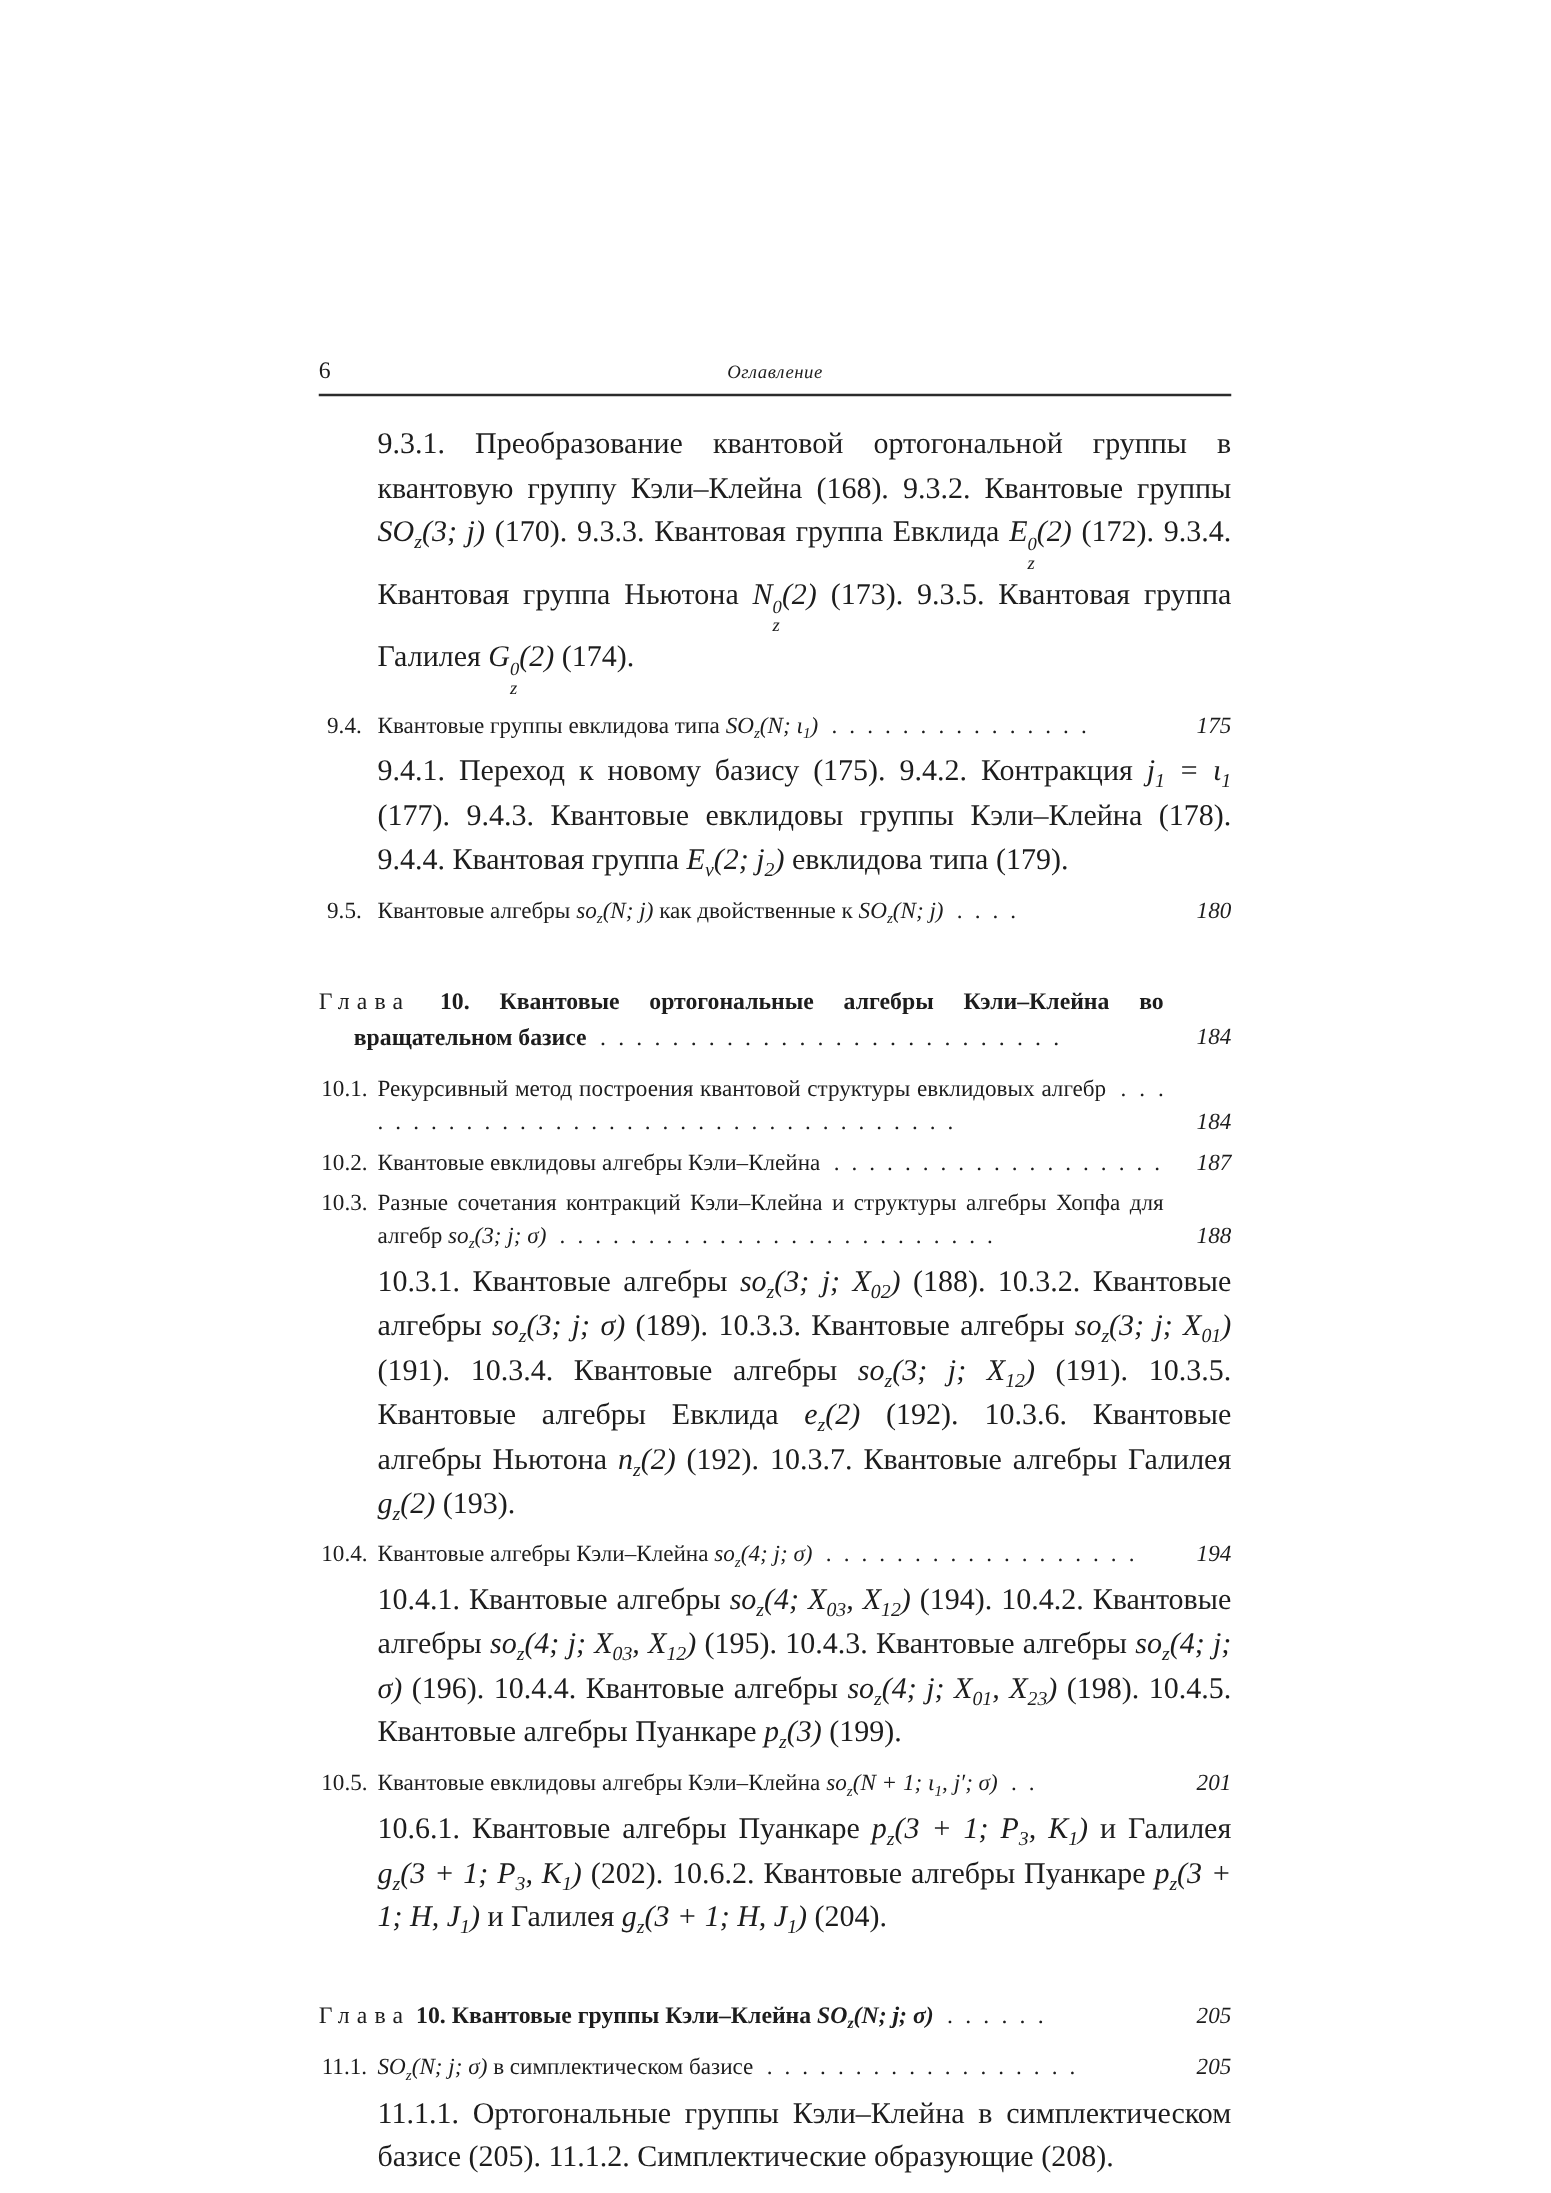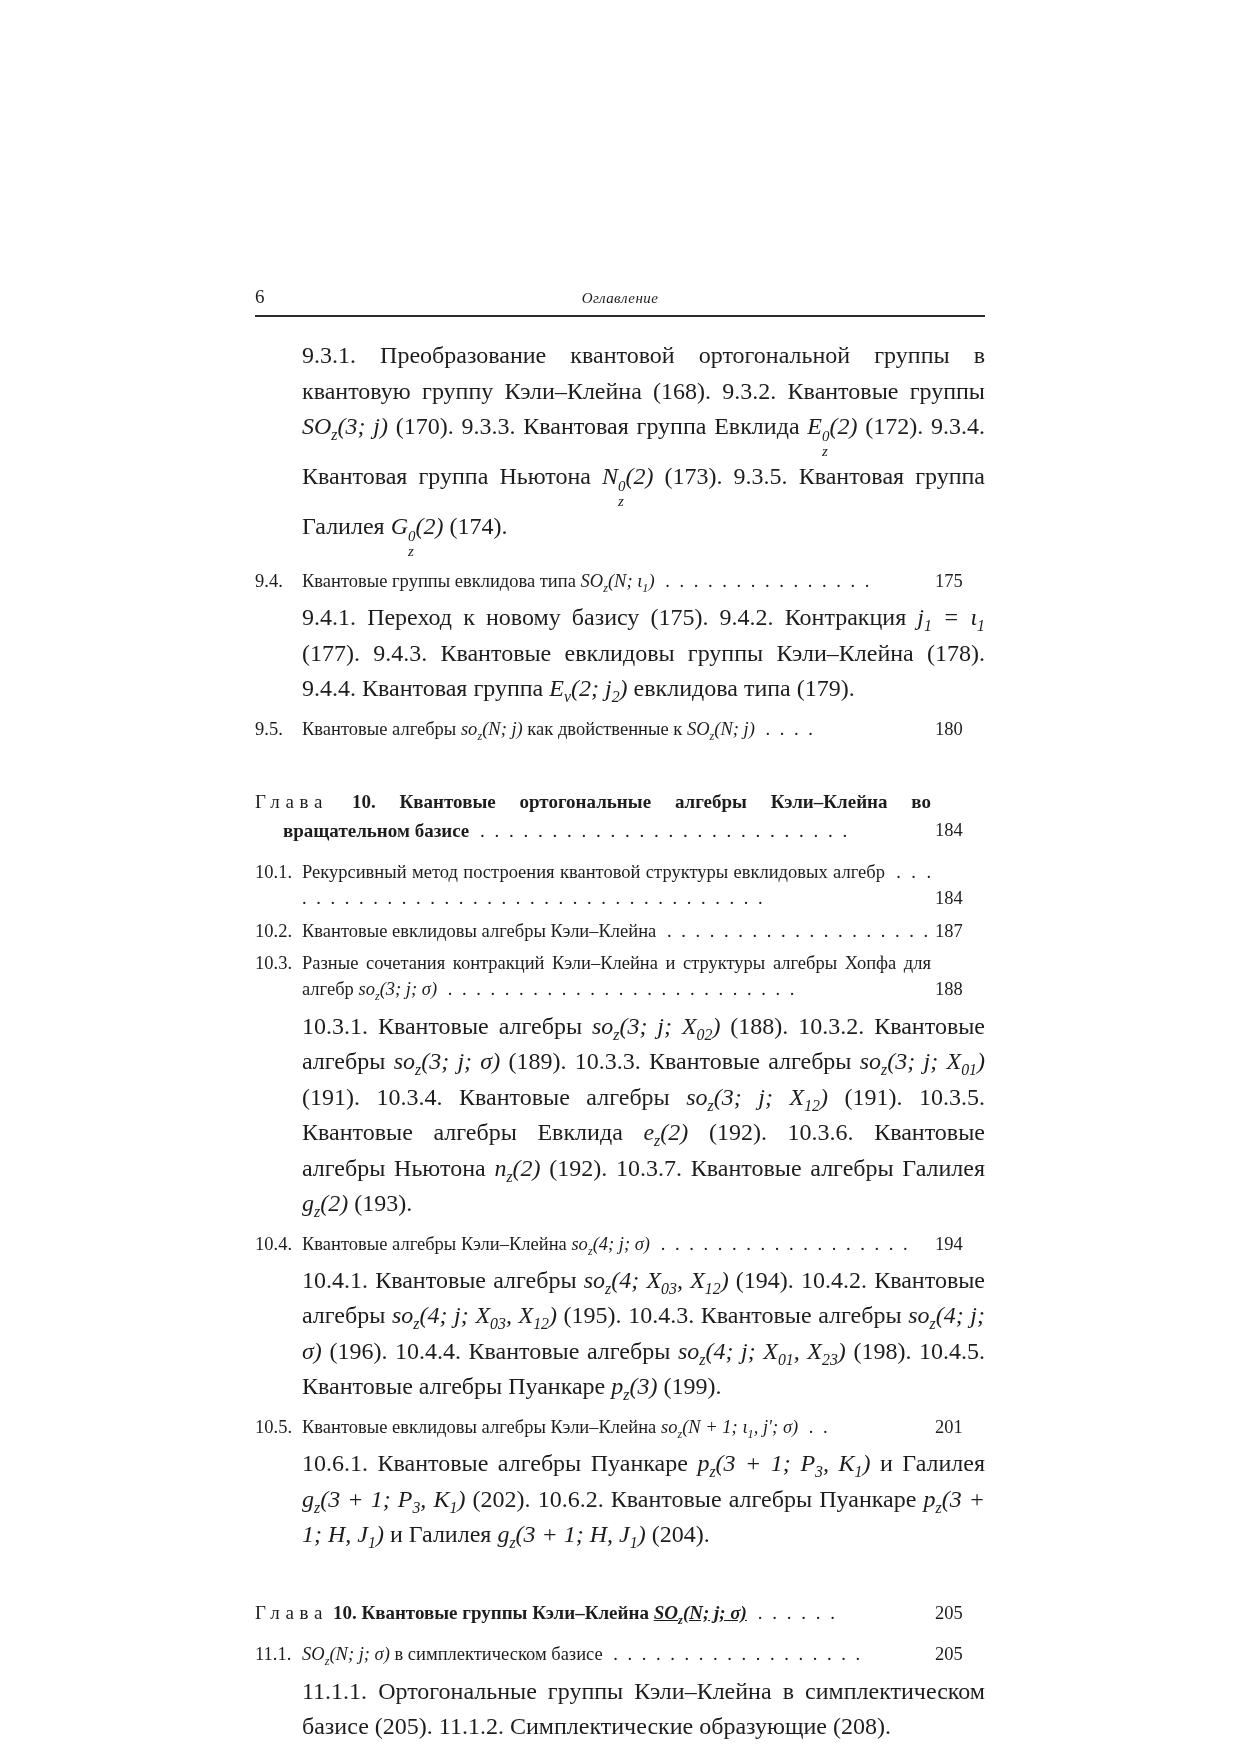--- a/index.html
+++ b/index.html
@@ -24,23 +24,23 @@
     margin:0 0 9px 0;padding-left:47px;
     font-size:24px;line-height:1.48;text-align:justify;
   }
 
   
   p.entry{
     position:relative;margin:0 0 6px 0;
     padding-left:47px;padding-right:54px;
     font-size:18.5px;line-height:1.42;text-align:justify;
   }
-  p.entry .num{position:absolute;left:0;top:0;width:41px;text-align:left;}
+  p.entry .num{position:absolute;left:0;top:0;width:41px;text-align:center;}
   p.entry .pg,
-  p.chapter .pg{position:absolute;right:0;bottom:0;width:50px;font-size:18.5px;font-weight:normal;}
+  p.chapter .pg{position:absolute;right:0;bottom:0;width:50px;text-align:right;font-size:18.5px;font-weight:normal;font-style:italic;}
 
   
   p.chapter{
     position:relative;margin:46px 0 14px 0;
     padding-left:28px;padding-right:54px;text-indent:-28px;
     font-size:19px;line-height:1.5;text-align:justify;
   }
   p.chapter .chap-word{letter-spacing:0.3em;font-weight:normal;}
   p.chapter .chap-num{font-weight:bold;}
   p.chapter .ttl{font-weight:bold;}
@@ -49,21 +49,21 @@
   .dots{word-spacing:5px;white-space:normal;color:#1d1d1d;}
   p.entry .dots{padding-left:6px;}
   p.chapter .dots{padding-left:6px;font-weight:normal;}
 
   
   .m{font-family:"Liberation Serif", serif;font-style:italic;}
   .m sub,.m sup{font-size:66%;line-height:0;}
   .ss{display:inline-flex;flex-direction:column;align-items:flex-start;
       font-size:62%;line-height:1.02;vertical-align:-0.45em;}
   .ss span{display:block;}
-  b .m, .ttl .m{font-weight:bold;text-decoration:underline;}
+  b .m, .ttl .m{font-weight:bold;}
 </style>
 </head>
 <body>
 <div class="sheet">
 
 <div class="content">
 
   <div class="header">
     <span class="pagenum">6</span>
     <span class="running">Оглавление</span>

